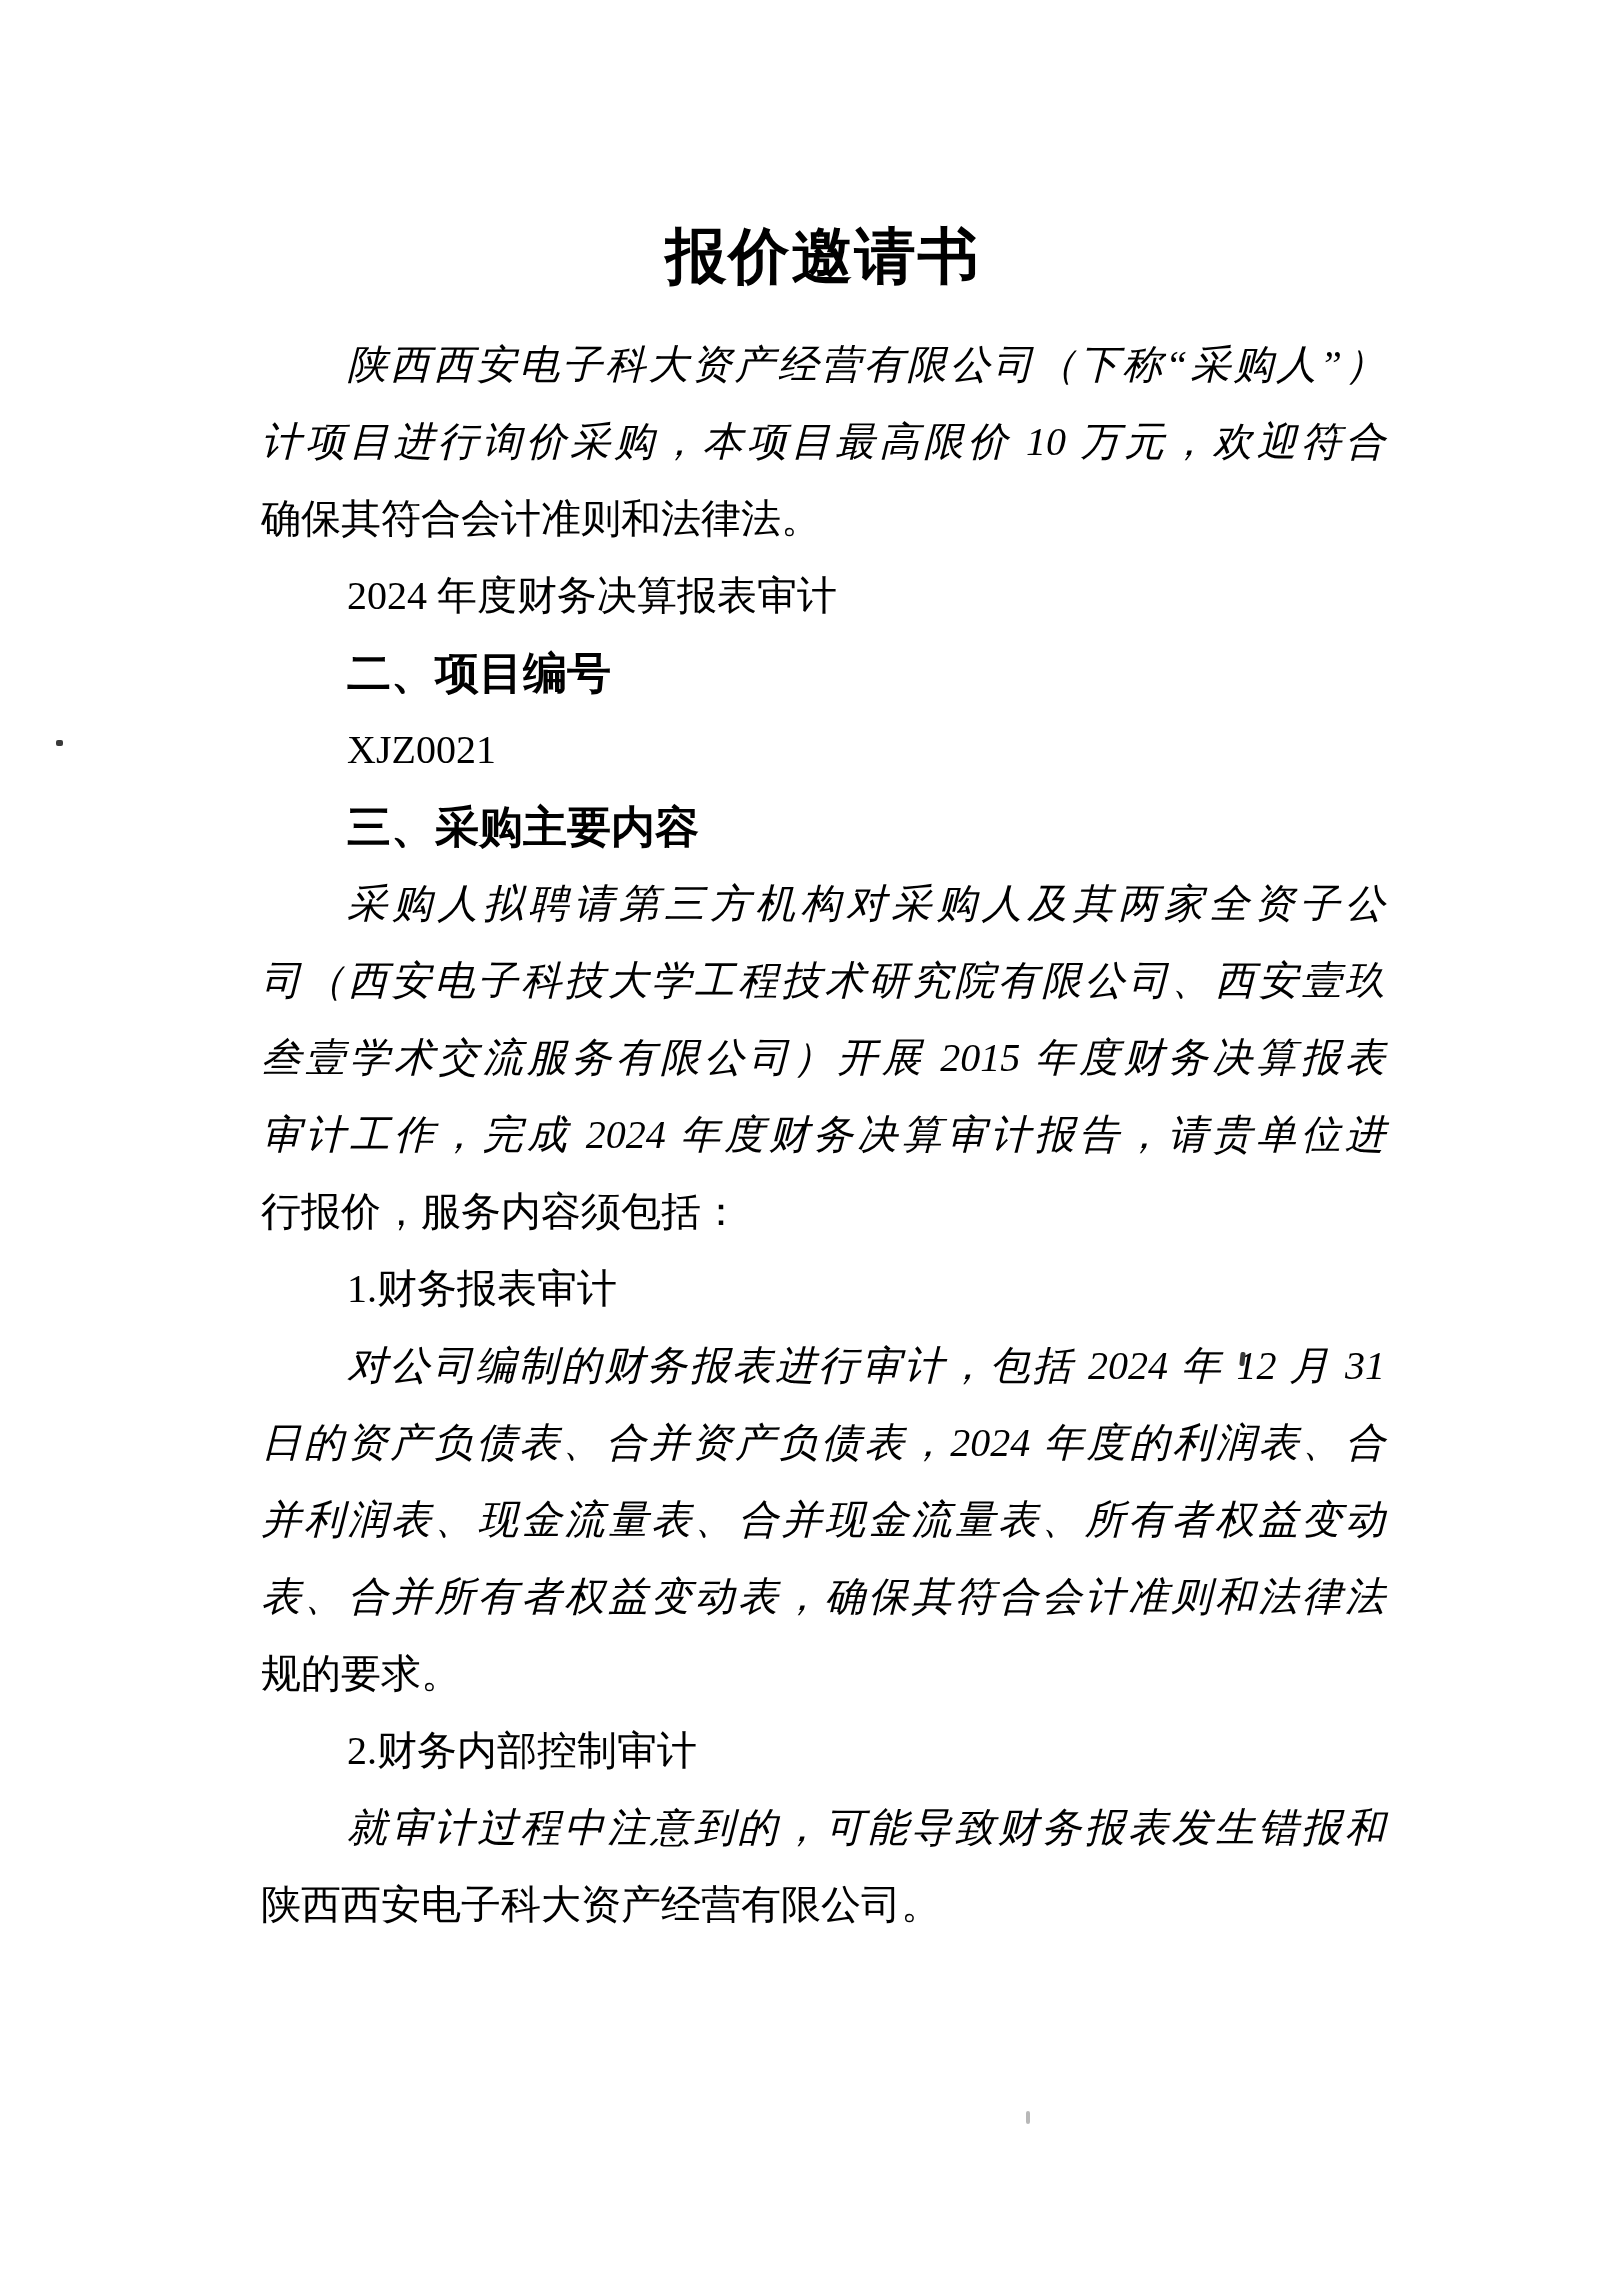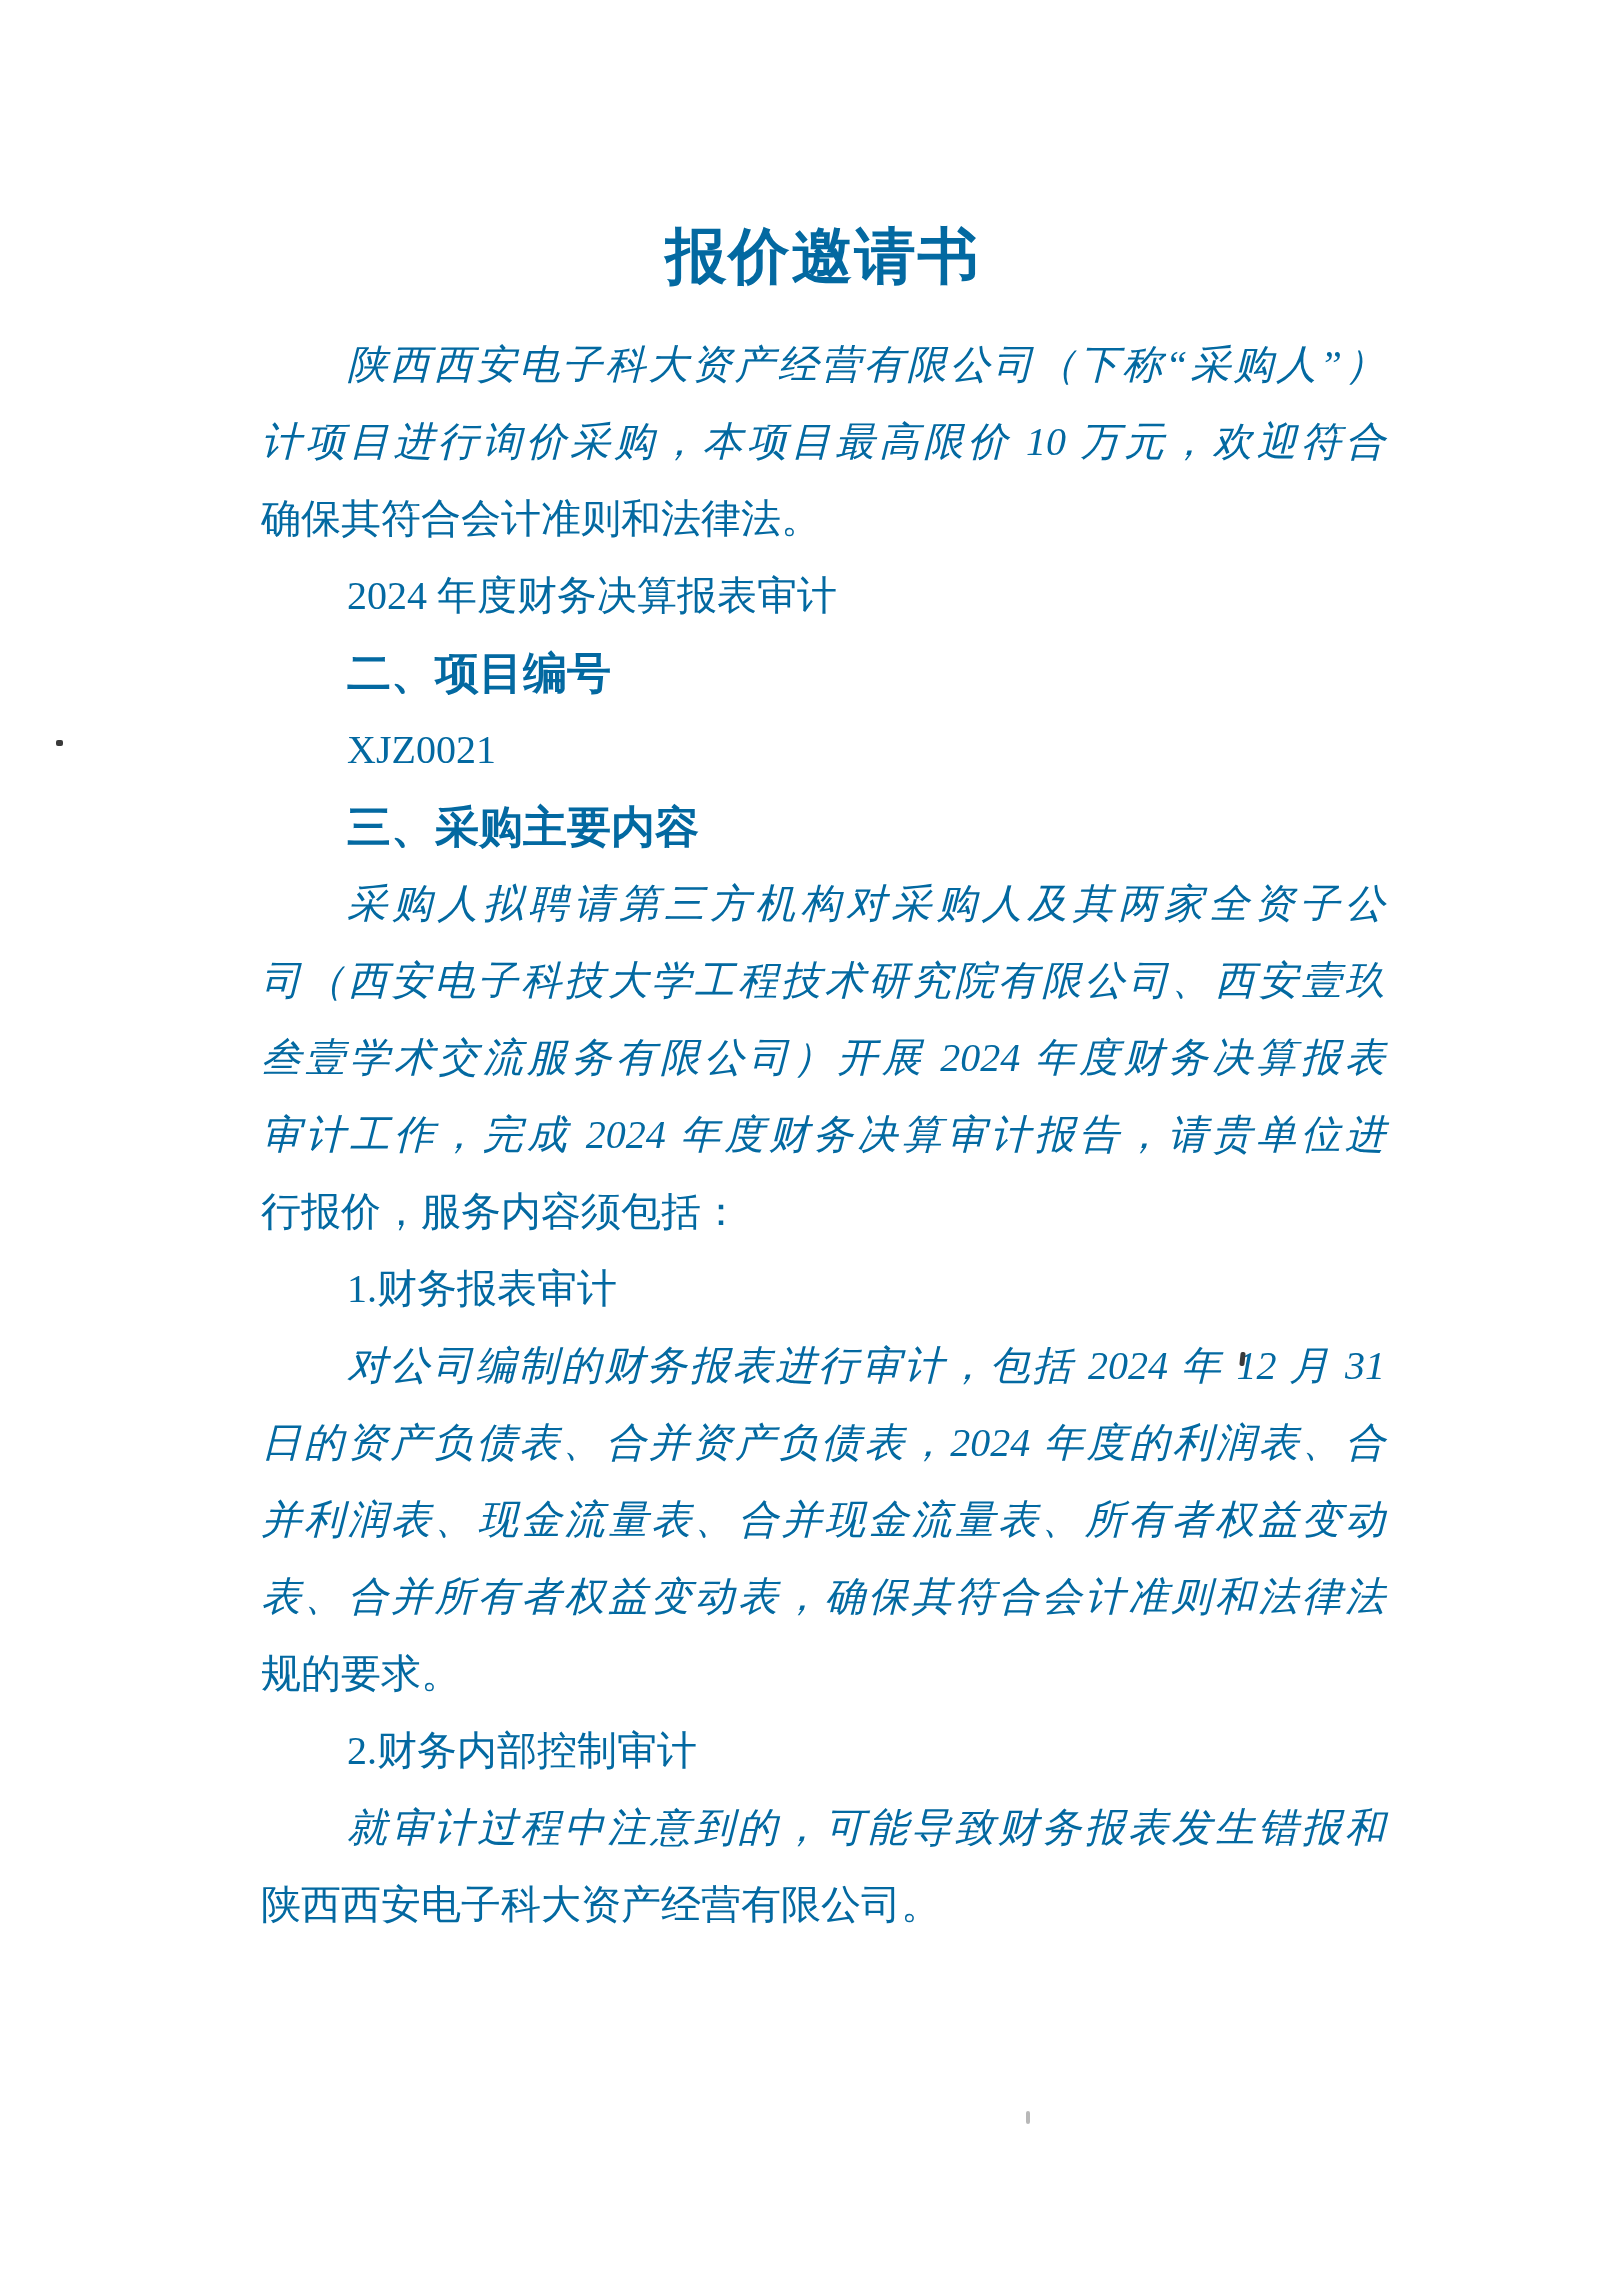--- a/index.html
+++ b/index.html
@@ -1,21 +1,21 @@
 <!DOCTYPE html>
 <html><head>
 <meta charset="utf-8">
 <style>
   html,body{margin:0;padding:0;background:#e8e8e8;}
   .page{
     position:relative;
     width:1621px;height:2288px;
     margin:0 auto;
     background:#ffffff;
-    color:#0369a1;
+    color:#000000;
     font-family:"Liberation Serif","DejaVu Serif",serif;
     overflow:hidden;
   }
   .doc-title{
     position:absolute;
     left:261px;top:212px;
     width:1124px;height:89px;
     line-height:89px;
     text-align:center;
     font-family:"Liberation Sans","DejaVu Sans",sans-serif;
@@ -68,21 +68,21 @@
     <div class="ln">确保其符合会计准则和法律法。</div>
 
     <div class="ln ind">2024 年度财务决算报表审计</div>
 
     <div class="ln hd ind">二、项目编号</div>
     <div class="ln ind">XJZ0021</div>
 
     <div class="ln hd ind">三、采购主要内容</div>
     <div class="ln fill ind">采购人拟聘请第三方机构对采购人及其两家全资子公</div>
     <div class="ln fill">司（西安电子科技大学工程技术研究院有限公司、西安壹玖</div>
-    <div class="ln fill">叁壹学术交流服务有限公司）开展 2024 年度财务决算报表</div>
+    <div class="ln fill">叁壹学术交流服务有限公司）开展 2015 年度财务决算报表</div>
     <div class="ln fill">审计工作，完成 2024 年度财务决算审计报告，请贵单位进</div>
     <div class="ln">行报价，服务内容须包括：</div>
 
     <div class="ln ind">1.财务报表审计</div>
     <div class="ln fill ind">对公司编制的财务报表进行审计，包括 2024 年 12 月 31</div>
     <div class="ln fill">日的资产负债表、合并资产负债表，2024 年度的利润表、合</div>
     <div class="ln fill">并利润表、现金流量表、合并现金流量表、所有者权益变动</div>
     <div class="ln fill">表、合并所有者权益变动表，确保其符合会计准则和法律法</div>
     <div class="ln">规的要求。</div>
 

